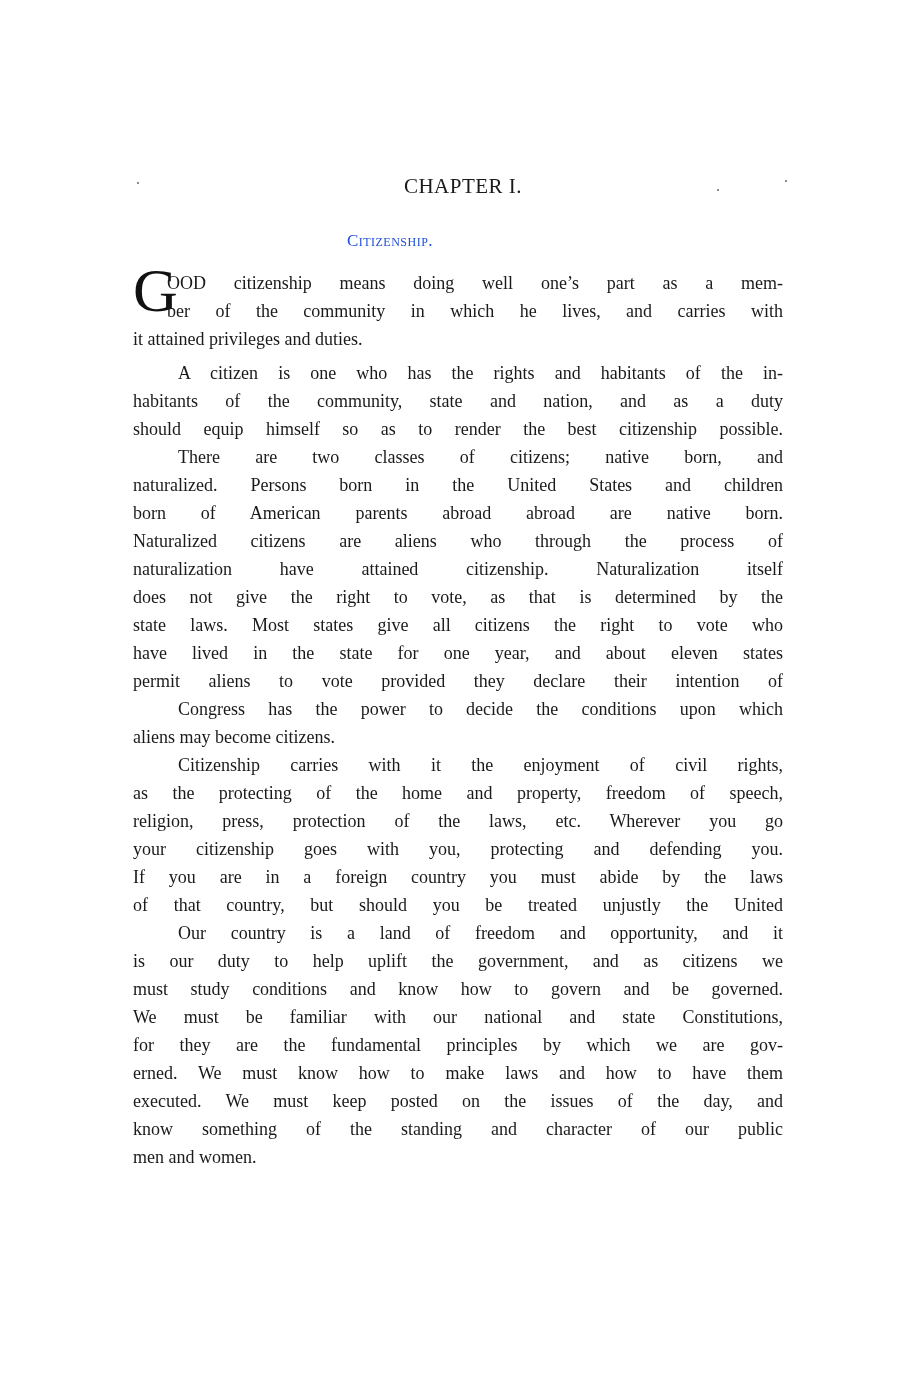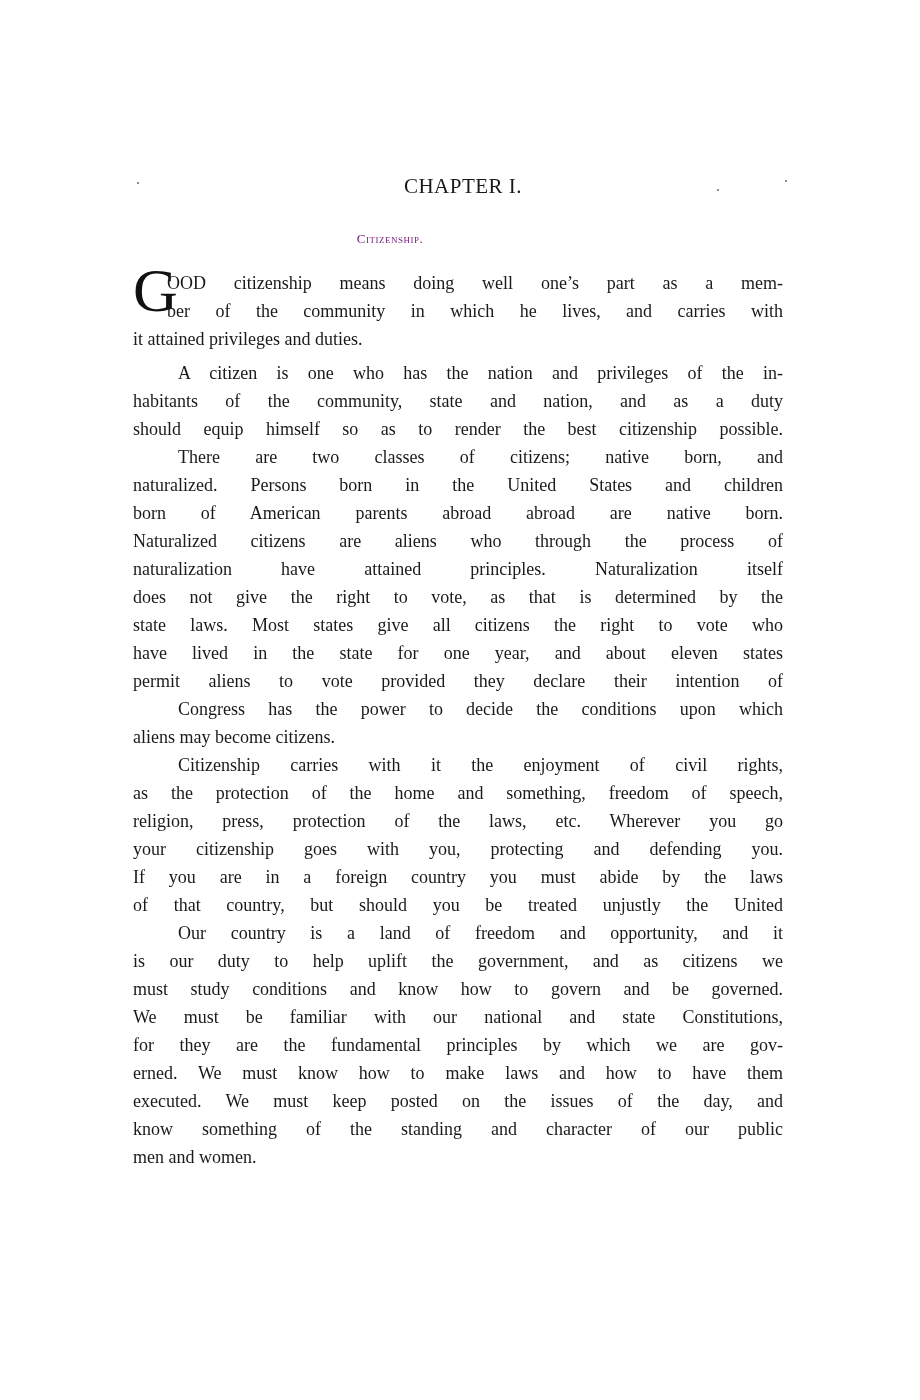--- a/index.html
+++ b/index.html
@@ -30,24 +30,24 @@
       font-size: 21px;
       letter-spacing: 0.5px;
       color: #1a1a1a;
     }
     .section-title {
       position: absolute;
       top: 231px;
       left: 0;
       width: 780px;
       text-align: center;
-      font-size: 13px;
+      font-size: 17px;
       font-variant: small-caps;
       letter-spacing: 0.5px;
-      color: #701a75;
+      color: #1d4ed8;
     }
     .body-text {
       position: absolute;
       left: 133px;
       top: 269px;
       width: 650px;
       font-size: 18px;
       line-height: 28px;
     }
     .line {
@@ -100,45 +100,45 @@
   <div class="body-text">
 
     <div>
       <span class="line drop">OOD citizenship means doing well one’s part as a mem-</span>
       <span class="line drop">ber of the community in which he lives, and carries with</span>
       <span class="line last">it attained privileges and duties.</span>
     </div>
     <div style="height:6px"></div>
 
     <div>
-      <span class="line indent">A citizen is one who has the nation and privileges of the in-</span>
+      <span class="line indent">A citizen is one who has the rights and habitants of the in-</span>
       <span class="line">habitants of the community, state and nation, and as a duty</span>
       <span class="line">should equip himself so as to render the best citizenship possible.</span>
     </div>
 
     <div>
       <span class="line indent">There are two classes of citizens; native born, and</span>
       <span class="line">naturalized. Persons born in the United States and children</span>
       <span class="line">born of American parents abroad abroad are native born.</span>
       <span class="line">Naturalized citizens are aliens who through the process of</span>
-      <span class="line">naturalization have attained principles. Naturalization itself</span>
+      <span class="line">naturalization have attained citizenship. Naturalization itself</span>
       <span class="line">does not give the right to vote, as that is determined by the</span>
       <span class="line">state laws. Most states give all citizens the right to vote who</span>
       <span class="line">have lived in the state for one year, and about eleven states</span>
       <span class="line">permit aliens to vote provided they declare their intention of</span>
     </div>
 
     <div>
       <span class="line indent">Congress has the power to decide the conditions upon which</span>
       <span class="line last">aliens may become citizens.</span>
     </div>
 
     <div>
       <span class="line indent">Citizenship carries with it the enjoyment of civil rights,</span>
-      <span class="line">as the protection of the home and something, freedom of speech,</span>
+      <span class="line">as the protecting of the home and property, freedom of speech,</span>
       <span class="line">religion, press, protection of the laws, etc. Wherever you go</span>
       <span class="line">your citizenship goes with you, protecting and defending you.</span>
       <span class="line">If you are in a foreign country you must abide by the laws</span>
       <span class="line">of that country, but should you be treated unjustly the United</span>
     </div>
 
     <div>
       <span class="line indent">Our country is a land of freedom and opportunity, and it</span>
       <span class="line">is our duty to help uplift the government, and as citizens we</span>
       <span class="line">must study conditions and know how to govern and be governed.</span>

